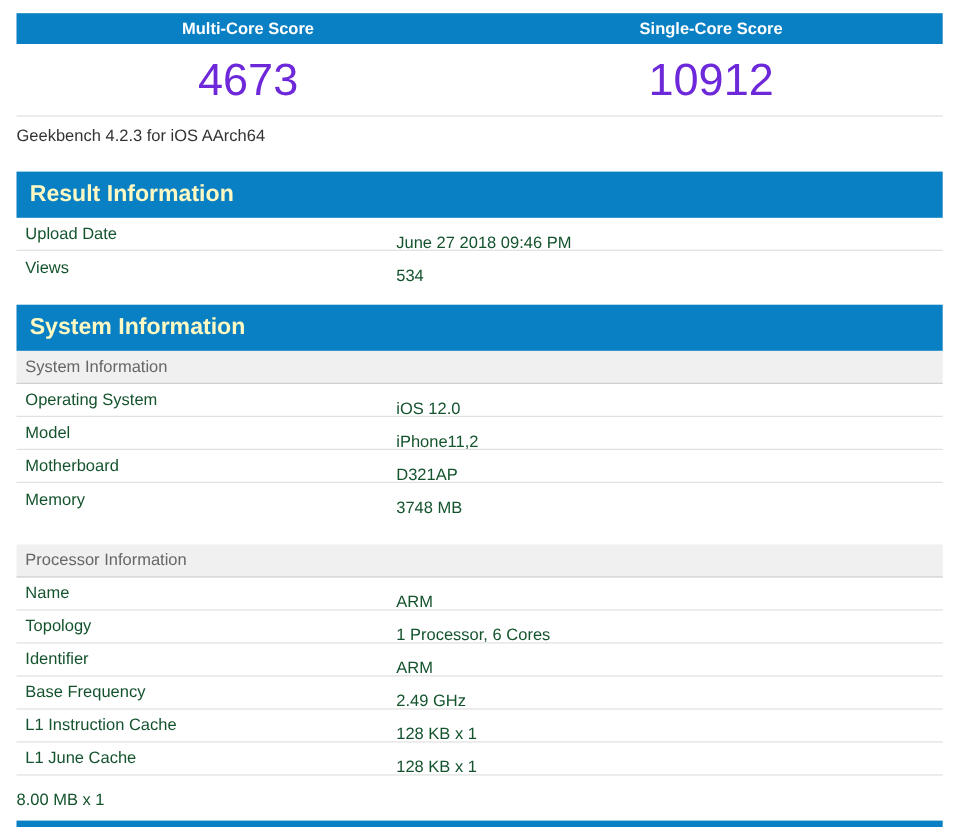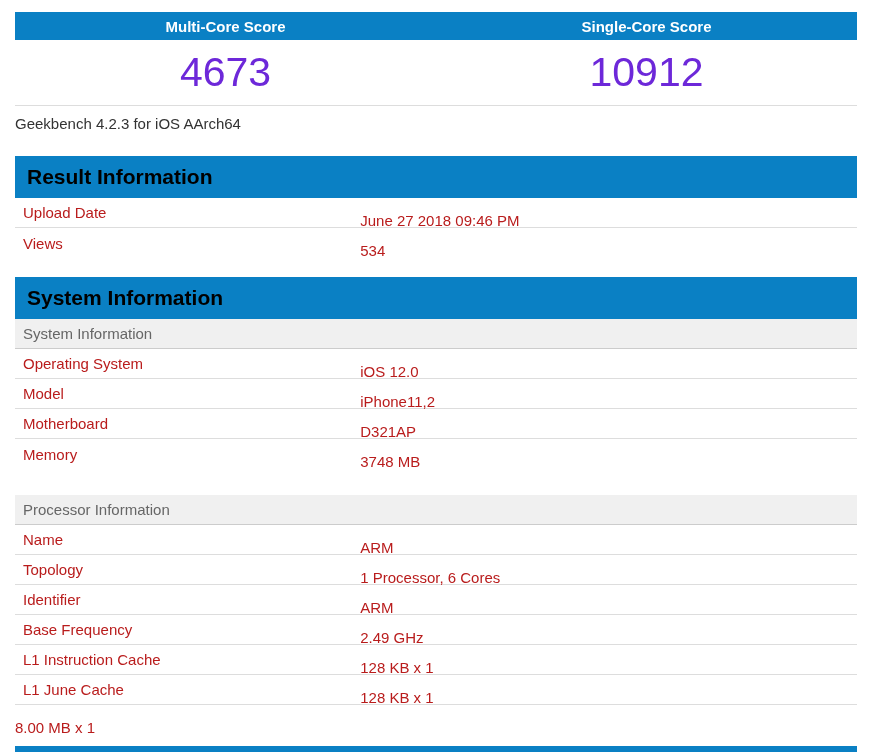--- a/index.html
+++ b/index.html
@@ -41,34 +41,34 @@
     height: 50px;
     padding-top: 9px;
     font-size: 15px;
     color: #333333;
   }
 
   
   .section-bar {
     height: 42px;
     background: var(--accent, #0a80c4);
-    color: #000000;
+    color: #fef9c3;
     font-size: 21px;
     font-weight: bold;
     line-height: 42px;
     padding-left: 12px;
   }
 
   
   .kv-row {
     display: flex;
     height: 30px;
     align-items: center;
     font-size: 15px;
-    color: #b91c1c;
+    color: #14532d;
     border-bottom: 1px solid #dddddd;
   }
   .kv-row.last { border-bottom: none; }
   .kv-row .kv-label {
     width: 41%;
     padding-left: 8px;
   }
   .kv-row .kv-value { flex: 1; margin-top: 15px; }
 
   

